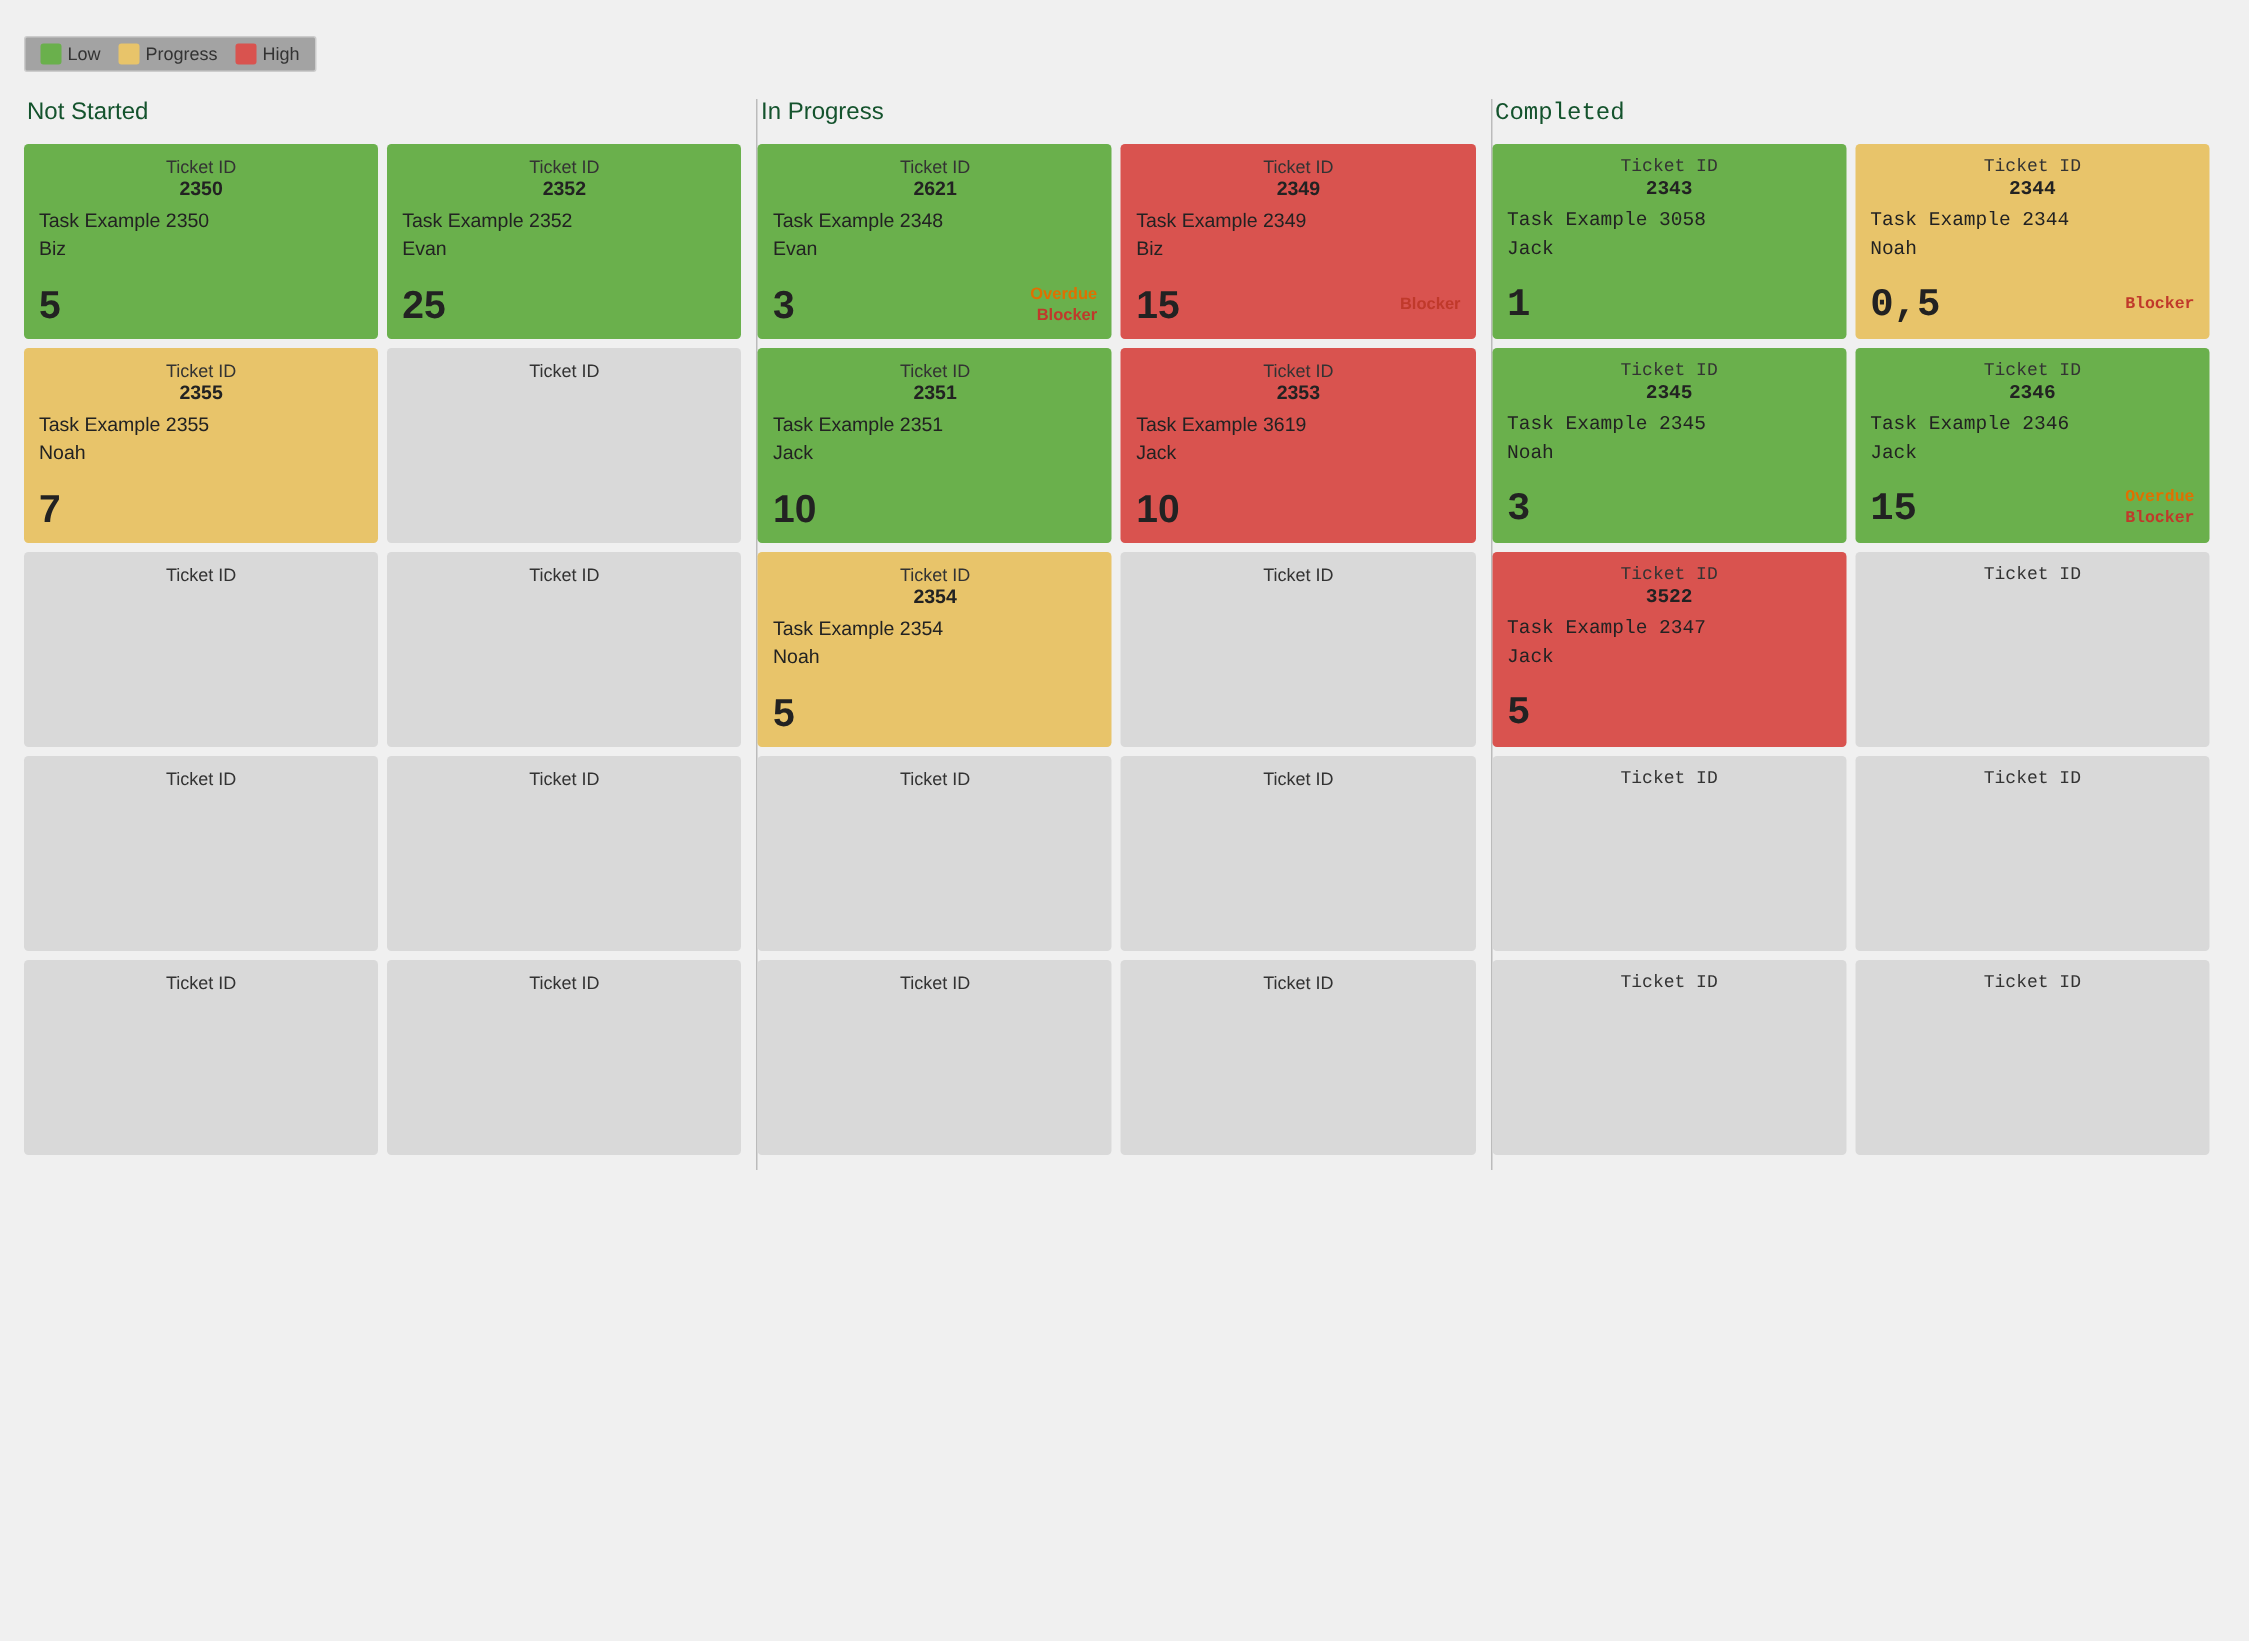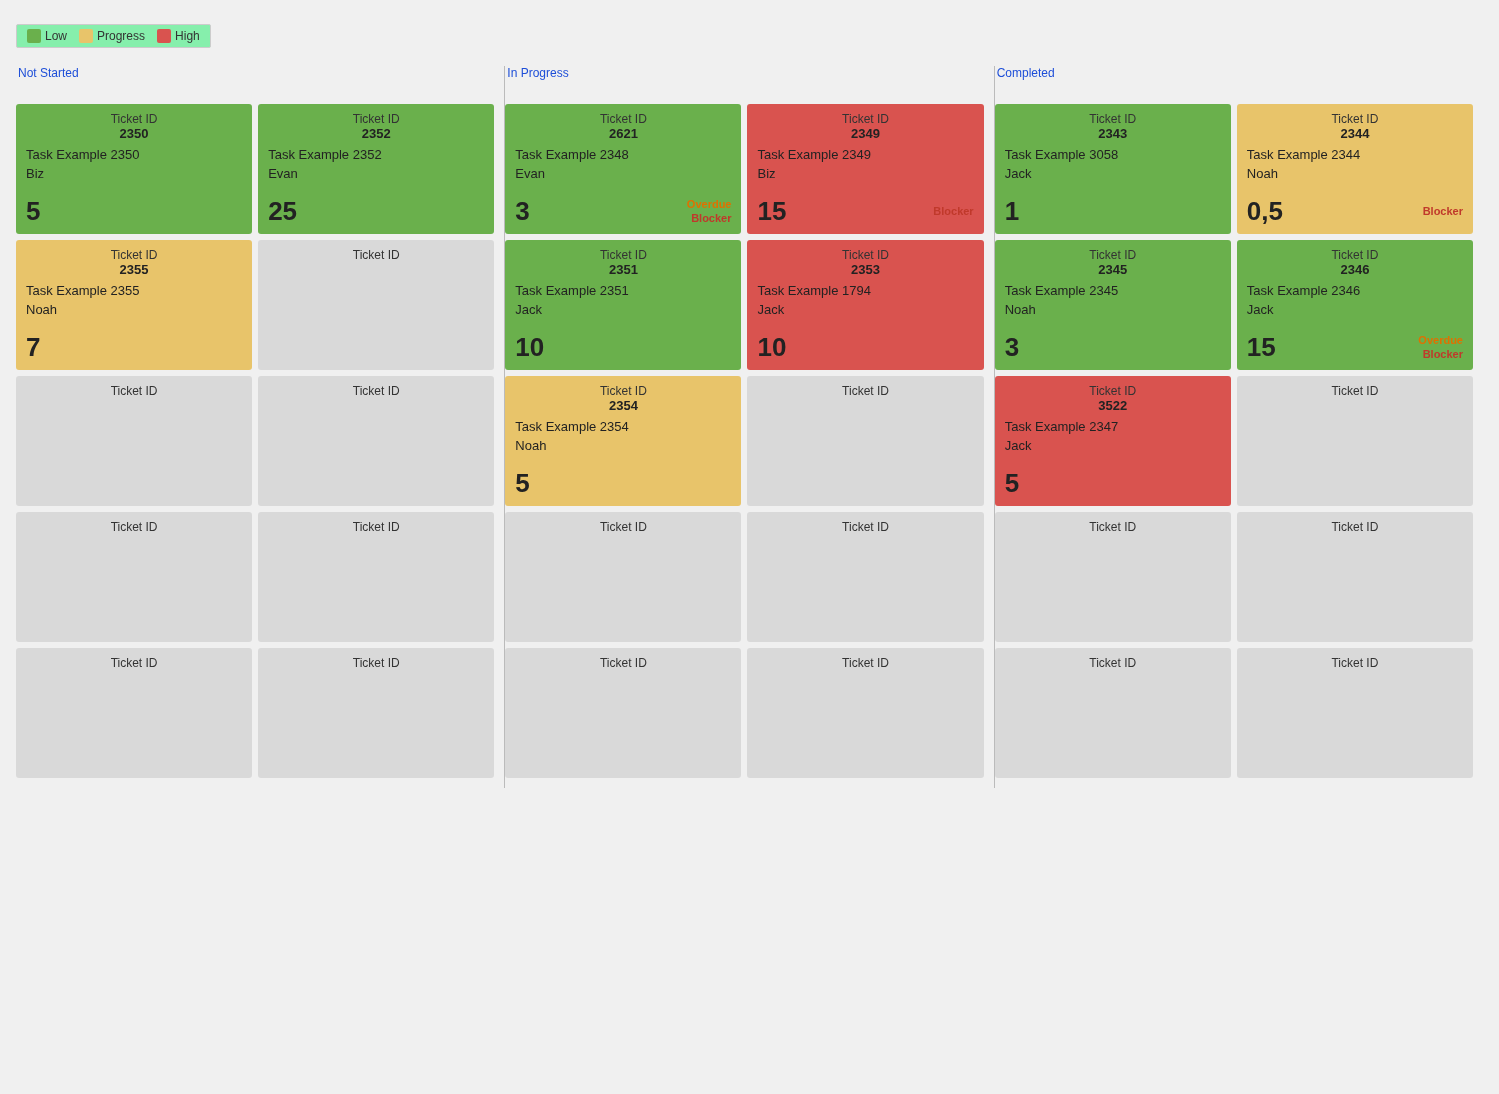--- a/index.html
+++ b/index.html
@@ -15,21 +15,21 @@
       font-weight: bold;
       margin-bottom: 8px;
       color: #222;
     }
     .legend {
       display: flex;
       align-items: center;
       gap: 12px;
       margin-bottom: 18px;
       border: 1px solid #ccc;
-      background: #86efac;
+      background: #a3a3a3;
       padding: 4px 10px;
       display: inline-flex;
       border-radius: 2px;
     }
     .legend-item {
       display: flex;
       align-items: center;
       gap: 4px;
       font-size: 12px;
     }
@@ -44,26 +44,27 @@
       gap: 0;
       width: 100%;
     }
     .swimlane {
       flex: 1;
       padding: 0 10px 10px 0;
       border-right: 1px solid #bbb;
     }
     .swimlane:last-child {
       border-right: none;
+      font-family: Liberation Mono, monospace;
     }
     .swimlane-title {
-      font-size: 12px;
+      font-size: 16px;
       font-weight: normal;
-      margin-bottom: 24px;
-      color: #1d4ed8;
+      margin-bottom: 12px;
+      color: #14532d;
       padding-left: 2px;
     }
     .cards-grid {
       display: grid;
       grid-template-columns: 1fr 1fr;
       gap: 6px;
     }
     .card {
       padding: 8px 10px 10px 10px;
       border-radius: 3px;
@@ -285,21 +286,21 @@
         <div class="card-footer">
           <span class="card-points">10</span>
 
         </div>
       </div>
         <div class="card card-red">
         <div class="card-header">
           <span class="card-label">Ticket ID</span>
           <span class="card-id">2353</span>
         </div>
-        <div class="card-title">Task Example 1794</div>
+        <div class="card-title">Task Example 3619</div>
         <div class="card-assignee">Jack</div>
         <div class="card-footer">
           <span class="card-points">10</span>
 
         </div>
       </div>
         <div class="card card-yellow">
         <div class="card-header">
           <span class="card-label">Ticket ID</span>
           <span class="card-id">2354</span>

